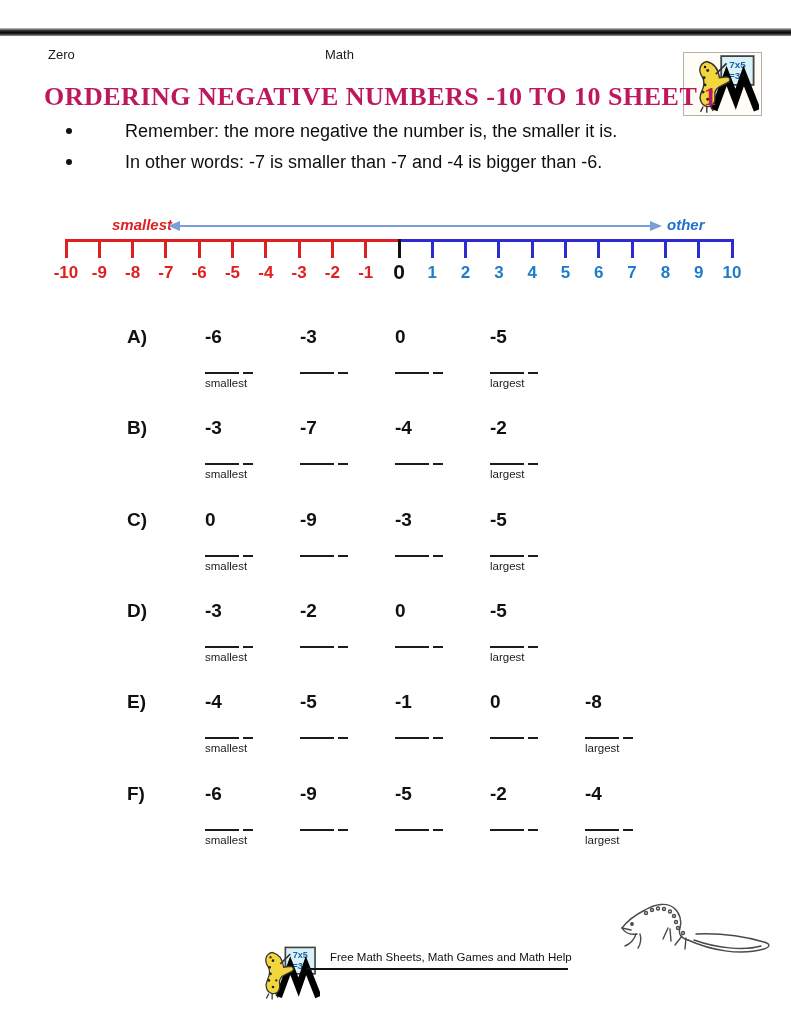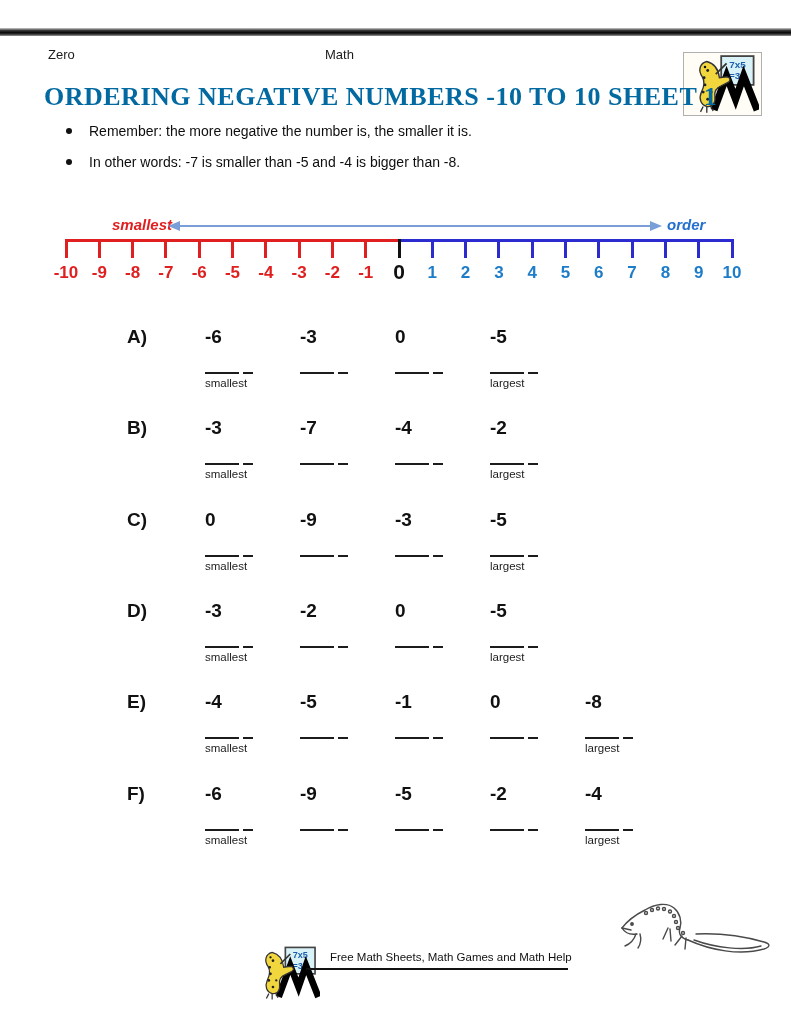--- a/index.html
+++ b/index.html
@@ -10,26 +10,26 @@
     background:linear-gradient(180deg,#cfcfcf 0%,#3a3a3a 30%,#0a0a0a 55%,#2a2a2a 75%,#9a9a9a 100%); }
 
   .name-label { position:absolute; left:48px; top:47px; font-size:13px; color:#1c1c1c; }
   .date-label { position:absolute; left:325px; top:47px; font-size:13px; color:#1c1c1c; }
 
   .corner-logo { position:absolute; left:683px; top:52px; width:79px; height:64px;
     border:1px solid #b0b0b0; background:#fffdf6; display:flex; align-items:center; justify-content:center; }
 
   .title { position:absolute; left:44px; top:82px; width:700px;
     font-family:"Liberation Serif", serif; font-weight:600; font-size:26px;
-    letter-spacing:0.5px; color:#0369a1; white-space:nowrap; }
+    letter-spacing:0.5px; color:#be185d; white-space:nowrap; }
 
   .bullet-list { position:absolute; left:66px; top:120px; list-style:none; }
   .bullet { display:flex; align-items:flex-start; margin-bottom:9px; }
   .dot { width:6px; height:6px; border-radius:50%; background:#111; margin:8px 17px 0 0; flex:0 0 auto; }
-  .btext { font-size:14px; line-height:22px; color:#0e0e0e; }
+  .btext { font-size:18px; line-height:22px; color:#0e0e0e;margin-left:36px; }
 
   
   .nl-layer { position:absolute; inset:0; pointer-events:none; }
   .nl-smaller { position:absolute; left:112px; top:216px; font-size:15px; font-style:italic; font-weight:bold; }
   .nl-larger  { position:absolute; left:667px; top:216px; font-size:15px; font-style:italic; font-weight:bold; }
   .nl-arrow   { position:absolute; left:168px; top:219px; }
   .nl-seg { position:absolute; top:239px; height:3px; }
   .tick { position:absolute; top:239px; width:3px; height:19px; }
   .tick-label { position:absolute; top:263px; width:44px; text-align:center;
     font-size:17px; font-weight:bold; }
@@ -97,32 +97,32 @@
 
   <h1 class="title">ORDERING NEGATIVE NUMBERS -10 TO 10 SHEET 1</h1>
 
   <ul class="bullet-list">
       <li class="bullet">
         <span class="dot"></span>
         <span class="btext">Remember: the more negative the number is, the smaller it is.</span>
       </li>
       <li class="bullet">
         <span class="dot"></span>
-        <span class="btext">In other words: -7 is smaller than -5 and -4 is bigger than -8.</span>
+        <span class="btext">In other words: -7 is smaller than -7 and -4 is bigger than -6.</span>
       </li>
     </ul>
 
   <div class="nl-layer">
     <span class="nl-smaller" style="color: rgb(224, 32, 32);">smallest</span>
     <svg class="nl-arrow" width="494" height="14" viewBox="0 0 494 14">
       <line x1="10" y1="7" x2="484" y2="7" stroke="#7a9fd8" stroke-width="2"></line>
       <polygon points="0,7 12,2 12,12" fill="#7a9fd8"></polygon>
       <polygon points="494,7 482,2 482,12" fill="#7a9fd8"></polygon>
     </svg>
-    <span class="nl-larger" style="color: rgb(36, 112, 207);">order</span>
+    <span class="nl-larger" style="color: rgb(36, 112, 207);">other</span>
   <div class="nl-seg" style="left: 64.5px; width: 334.5px; background: rgb(224, 32, 32);"></div>
       <div class="nl-seg" style="left: 399px; width: 334.5px; background: rgb(43, 43, 208);"></div>
       <div class="tick" style="left: 64.5px; background: rgb(224, 32, 32);"></div>
       <div class="tick-label" style="left: 44px; color: rgb(224, 32, 32);">-10</div>
       <div class="tick" style="left: 97.8px; background: rgb(224, 32, 32);"></div>
       <div class="tick-label" style="left: 77.3px; color: rgb(224, 32, 32);">-9</div>
       <div class="tick" style="left: 131.1px; background: rgb(224, 32, 32);"></div>
       <div class="tick-label" style="left: 110.6px; color: rgb(224, 32, 32);">-8</div>
       <div class="tick" style="left: 164.4px; background: rgb(224, 32, 32);"></div>
       <div class="tick-label" style="left: 143.9px; color: rgb(224, 32, 32);">-7</div>

